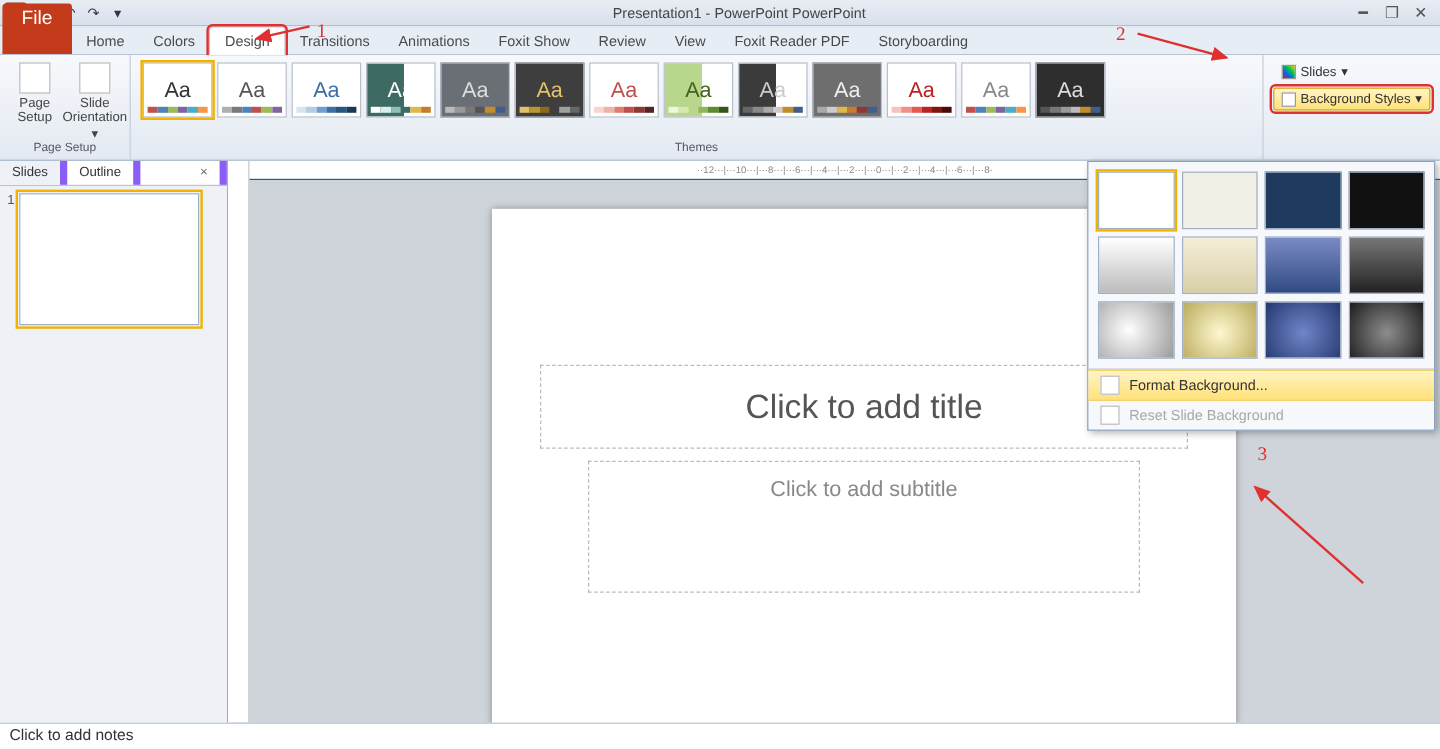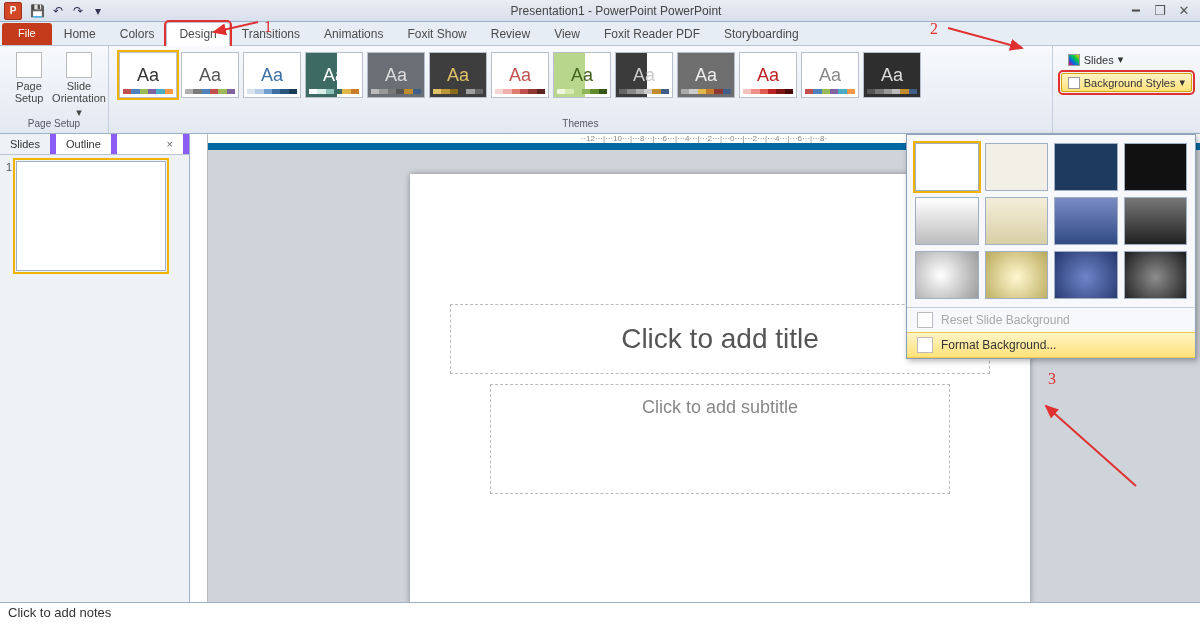--- a/index.html
+++ b/index.html
@@ -9,21 +9,21 @@
   .titlebar { height: 22px; display: flex; align-items: center; background: linear-gradient(#e9edf3,#d8e0ec); border-bottom: 1px solid #9db0c8; }
   .titlebar .app-icon { width:18px;height:18px;margin:0 4px;background:#d24726;border:1px solid #9b311b;border-radius:2px;display:flex;align-items:center;justify-content:center;color:#fff;font-size:10px;font-weight:bold;}
   .qat { display:flex; gap:4px; margin-left:4px; }
   .qat .qbtn { width:16px;height:16px;display:flex;align-items:center;justify-content:center;color:#335; }
   .title-text { flex:1; text-align:center; font-size:12px; color:#444; }
   .win-controls { display:flex; gap:4px; margin-right:6px; }
   .win-controls span { width:20px;text-align:center;color:#555;font-size:13px; }
 
   
   .ribbon-tabs { height:24px; display:flex; align-items:flex-end; background:#e7edf5; border-bottom:1px solid #b8c4d4; padding-left:2px;}
-  .file-tab { background:#c33b1a; color:#fff; padding:4px 16px 6px; font-size:11px; border-top-left-radius:3px;border-top-right-radius:3px;}
+  .file-tab { background:#c33b1a; color:#fff; padding:4px 16px 20px; font-size:16px; border-top-left-radius:3px;border-top-right-radius:3px;}
   .tab { padding:4px 12px; font-size:12px; color:#4a4a4a; cursor:default; }
   .tab.active { background:#fff; border:1px solid #b8c4d4; border-bottom:1px solid #fff; border-top-left-radius:3px;border-top-right-radius:3px; position:relative; top:1px;}
   .tab.highlight { outline:2px solid #e03030; outline-offset:0px; }
 
   
   .ribbon { height:88px; background:linear-gradient(#f7f9fc,#e3e9f2); border-bottom:1px solid #9db0c8; display:flex; position:relative;}
   .rgroup { border-right:1px solid #c4cedc; padding:2px 6px; display:flex; flex-direction:column; align-items:center; }
   .rgroup .label { font-size:10px; color:#556; margin-top:auto; padding-bottom:2px;}
   .big-btn { width:46px; display:flex; flex-direction:column; align-items:center; gap:2px; padding-top:4px; font-size:11px; color:#444; text-align:center; line-height:1.1;}
   .big-btn .ico { width:26px;height:26px;border:1px solid #bbb;background:#fff; }
@@ -48,21 +48,21 @@
   .sp-tabs { display:flex; border-bottom:1px solid #b8c4d4; background:#fff;}
   .sp-tabs span { padding:4px 10px; font-size:11px; border-right:6px solid #8b5cf6;}
   .sp-tabs span.active{ background:#eef2f7;}
   .sp-close { margin-left:auto; padding:2px 6px; color:#666;}
   .thumb-list { flex:1; background:#eef2f7; padding:6px; }
   .slide-thumb { display:flex; gap:4px; }
   .slide-thumb .num { font-size:11px; color:#555; }
   .slide-thumb .mini { width:150px;height:110px;background:#fff;border:1px solid #9db0c8; outline:2px solid #f2b200; outline-offset:1px;}
 
   .canvas { flex:1; background:#cfd4da; position:relative; overflow:hidden;}
-  .ruler-h { height:16px; background:#fff; border-bottom:7px solid #0369a1; position:absolute;top:0;left:18px;right:0;font-size:8px;color:#888;display:flex;align-items:center;justify-content:space-around;}
+  .ruler-h { height:16px; background:#fff; border-bottom:1px solid #0369a1; position:absolute;top:0;left:18px;right:0;font-size:8px;color:#888;display:flex;align-items:center;justify-content:space-around;}
   .ruler-v { width:18px; background:#fff; border-right:1px solid #bbb; position:absolute;top:0;bottom:0;left:0;}
   .slide { position:absolute; top:40px; left:220px; width:620px; height:430px; background:#fff; box-shadow:0 0 6px rgba(0,0,0,.35); }
   .ph-title { position:absolute; top:130px; left:40px; right:40px; height:70px; border:1px dashed #bbb; display:flex;align-items:center;justify-content:center;font-size:28px;color:#555;}
   .ph-sub { position:absolute; top:210px; left:80px; right:80px; height:110px; border:1px dashed #bbb; display:flex;align-items:flex-start;justify-content:center;font-size:18px;color:#888;padding-top:12px;}
 
   
   .notes { height:22px; border-top:1px solid #9db0c8; background:#fff; padding:2px 8px; font-size:13px; color:#333;}
 
   
   .bg-drop { position:absolute; top:134px; right:4px; width:290px; background:#f6f8fb; border:1px solid #8aa0bb; box-shadow:2px 2px 6px rgba(0,0,0,.3); z-index:20; }
@@ -323,27 +323,27 @@
       <div class="bg-cell" style="background: linear-gradient(rgb(255, 255, 255), rgb(188, 188, 188));"></div>
       <div class="bg-cell" style="background: linear-gradient(rgb(244, 238, 218), rgb(216, 207, 166));"></div>
       <div class="bg-cell" style="background: linear-gradient(rgb(122, 139, 196), rgb(49, 74, 132));"></div>
       <div class="bg-cell" style="background: linear-gradient(rgb(119, 119, 119), rgb(34, 34, 34));"></div>
       <div class="bg-cell" style="background: radial-gradient(circle at 40% 50%, rgb(255, 255, 255), rgb(154, 154, 154));"></div>
       <div class="bg-cell" style="background: radial-gradient(circle at 50% 55%, rgb(255, 248, 208), rgb(185, 169, 90));"></div>
       <div class="bg-cell" style="background: radial-gradient(circle at 50% 55%, rgb(111, 133, 201), rgb(36, 56, 110));"></div>
       <div class="bg-cell" style="background: radial-gradient(circle at 50% 55%, rgb(141, 141, 141), rgb(28, 28, 28));"></div>
     </div>
   <div class="bg-menu">
+    <div class="item hover">
+      <span class="ico"></span>
+      <span>Format Background...</span>
+    </div>
     <div class="item disabled">
       <span class="ico"></span>
       <span>Reset Slide Background</span>
-    </div>
-    <div class="item hover">
-      <span class="ico"></span>
-      <span>Format Background...</span>
     </div>
   </div>
 </div>
 
 <div class="ann num-label" style="top:18px;left:264px">1</div>
 <div class="ann arrow" style="top:18px;left:210px">
   <svg width="50" height="20">
       <defs>
         <marker id="ah1" markerWidth="8" markerHeight="8" refX="6" refY="3" orient="auto">
           <path d="M0,0 L7,3 L0,6 Z" fill="#e03030"></path>

